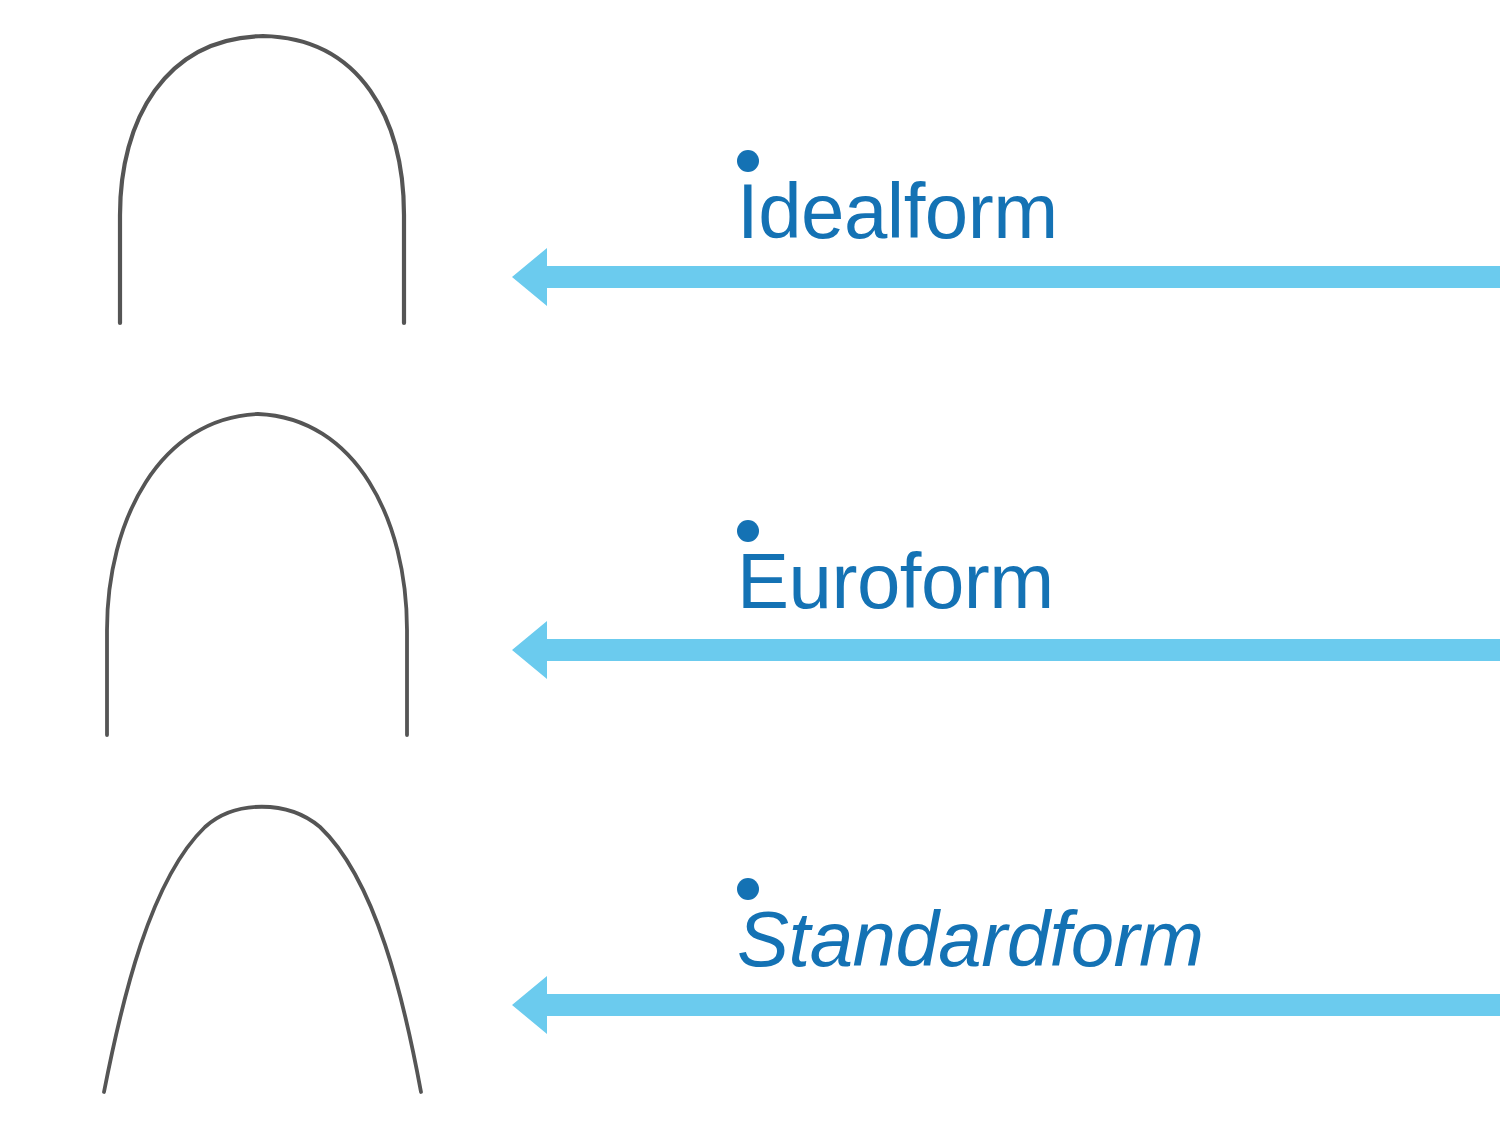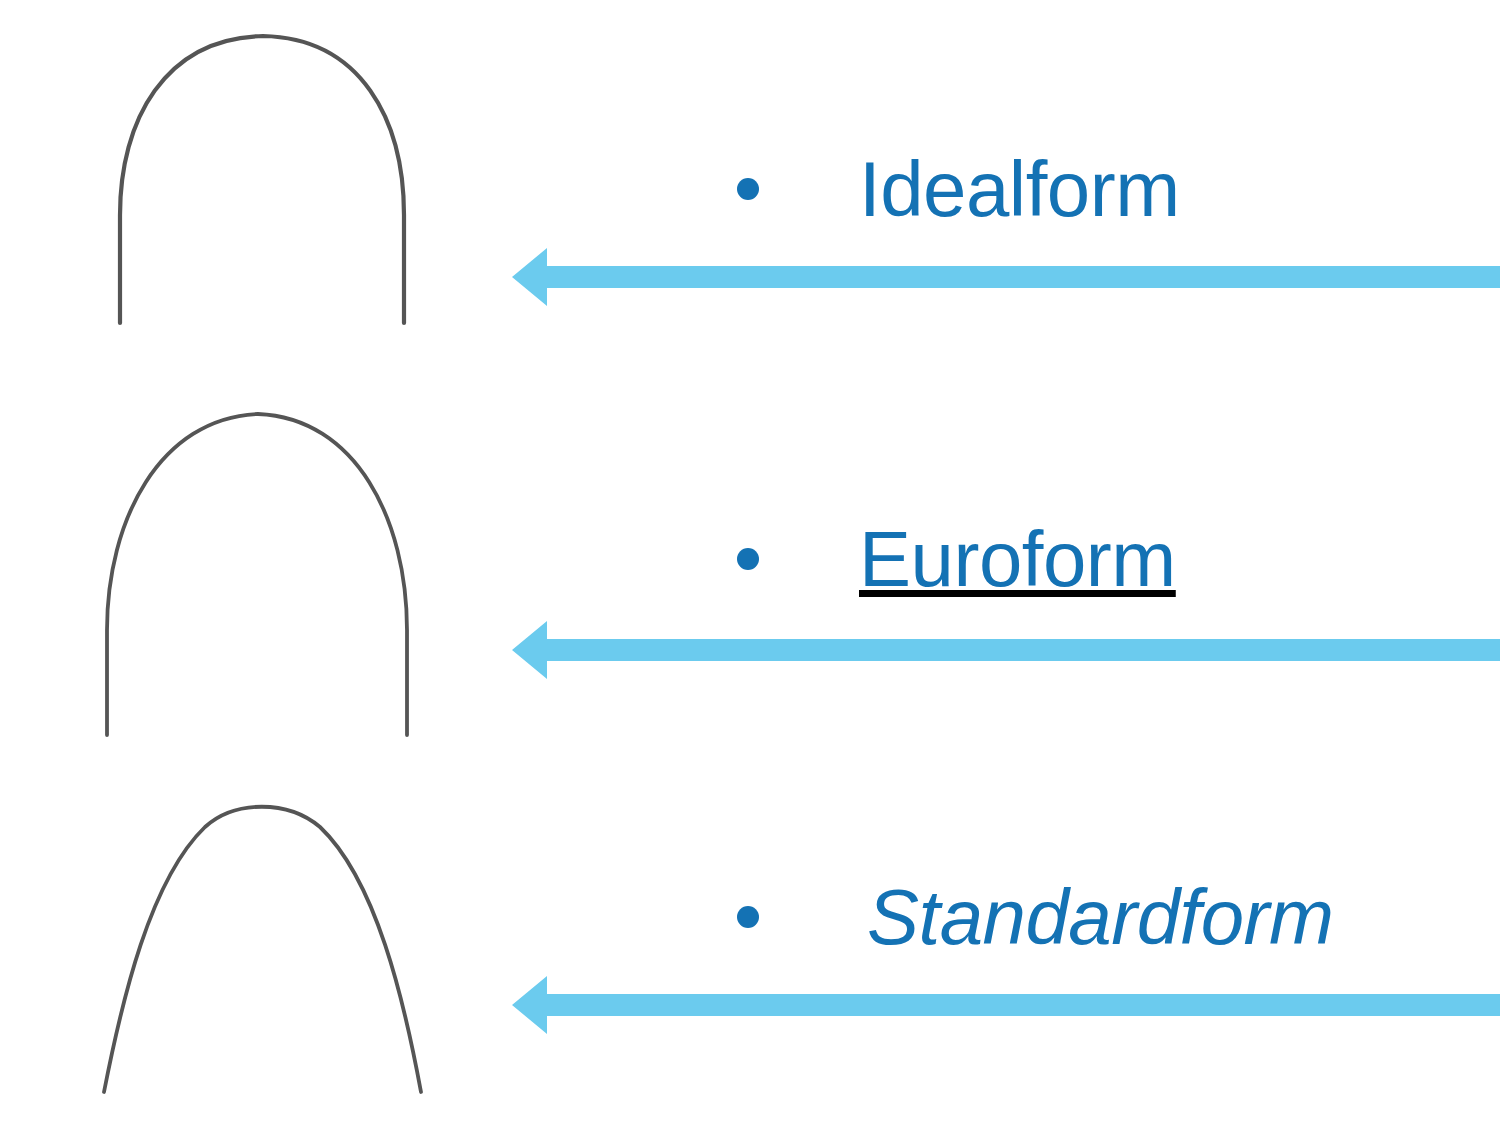--- a/index.html
+++ b/index.html
@@ -23,41 +23,42 @@
   .arch-layer, .arrow-layer {
     position: absolute;
     left: 0;
     top: 0;
     width: 1500px;
     height: 1125px;
   }
   .label-row {
     position: absolute;
     display: flex;
-    align-items: center;
+    align-items: flex-start;
     white-space: nowrap;
+    flex-direction: column;
   }
   .bullet-dot {
     width: 22px;
     height: 22px;
     border-radius: 50%;
     flex: 0 0 auto;
   }
   .bullet-gap {
     flex: 0 0 auto;
   }
   .label-text {
     font-family: "Liberation Sans", sans-serif;
     font-size: 78px;
     line-height: 1;
     font-weight: 400;
     letter-spacing: -0.5px;
   }
   #row-idealform    { left: 737px; top: 150px; }
-  #row-euroform     { left: 737px; top: 520px; text-decoration: underline; }
+  #row-euroform     { left: 737px; top: 520px; }
   #row-standardform { left: 737px; top: 878px; font-style: italic; }
   #row-idealform    .bullet-gap { width: 100px; }
   #row-euroform     .bullet-gap { width: 100px; }
   #row-standardform .bullet-gap { width: 108px; }
 </style>
 </head>
 <body>
 
 <div class="stage">
 

